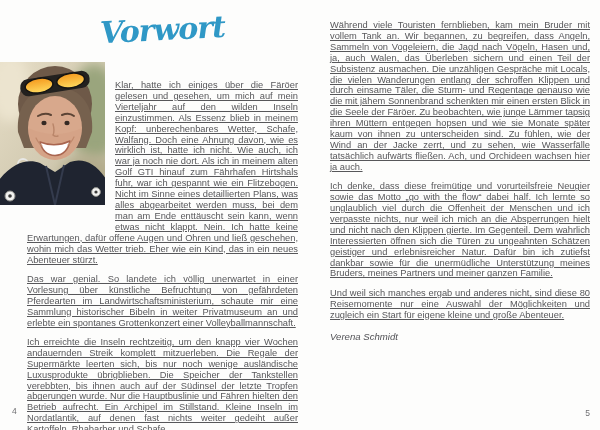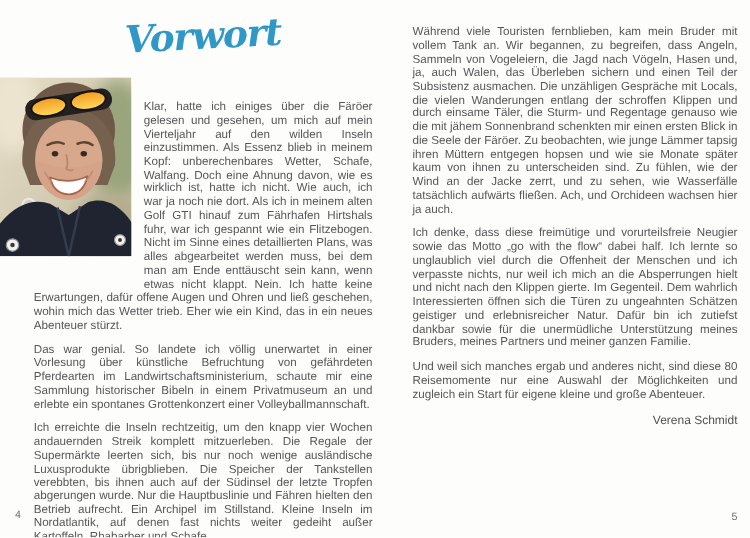--- a/index.html
+++ b/index.html
@@ -34,25 +34,26 @@
     position:absolute;left:330px;top:20px;width:260px;
   }
   .photo-spacer{
     float:left;width:88px;height:142px;
   }
   .para{
     margin:0 0 8.5px 0;
     font-size:9.3px;
     line-height:10.9px;
     text-align:justify;
+    text-decoration:underline;
   }
   .para:last-child{margin-bottom:0;}
   .signature{
     margin-top:10px;
-    text-align:right;
+    font-style:italic;
     font-size:9.6px;
     line-height:11px;
     color:#525256;
   }
   .pagenum{
     position:absolute;
     font-size:8.5px;
     color:#6f6f72;
   }
   .pagenum.left{left:12px;top:406px;}
@@ -115,21 +116,21 @@
       <circle cx="10" cy="134" r="1.8" fill="#3a3a3a"></circle>
       <circle cx="96" cy="130" r="4.4" fill="#f1f1ef" stroke="#8c8c88" stroke-width="1"></circle>
       <circle cx="96" cy="130" r="1.6" fill="#3a3a3a"></circle>
     </svg>
   </div>
 
   <div class="left-text">
     <div class="photo-spacer"></div>
     <div>
         <p class="para">Klar, hatte ich einiges über die Färöer gelesen und gesehen, um mich auf mein Vierteljahr auf den wilden Inseln einzustimmen. Als Essenz blieb in meinem Kopf: unberechenbares Wetter, Schafe, Walfang. Doch eine Ahnung davon, wie es wirklich ist, hatte ich nicht. Wie auch, ich war ja noch nie dort. Als ich in meinem alten Golf GTI hinauf zum Fährhafen Hirtshals fuhr, war ich gespannt wie ein Flitzebogen. Nicht im Sinne eines detaillierten Plans, was alles abgearbeitet werden muss, bei dem man am Ende enttäuscht sein kann, wenn etwas nicht klappt. Nein. Ich hatte keine Erwartungen, dafür offene Augen und Ohren und ließ geschehen, wohin mich das Wetter trieb. Eher wie ein Kind, das in ein neues Abenteuer stürzt.</p>
-        <p class="para">Das war genial. So landete ich völlig unerwartet in einer Vorlesung über künstliche Befruchtung von gefährdeten Pferdearten im Landwirtschaftsministerium, schaute mir eine Sammlung historischer Bibeln in einem Privatmuseum an und erlebte ein spontanes Grottenkonzert einer Volleyballmannschaft.</p>
+        <p class="para">Das war genial. So landete ich völlig unerwartet in einer Vorlesung über künstliche Befruchtung von gefährdeten Pferdearten im Landwirtschaftsministerium, schaute mir eine Sammlung historischer Bibeln in weiter Privatmuseum an und erlebte ein spontanes Grottenkonzert einer Volleyballmannschaft.</p>
         <p class="para">Ich erreichte die Inseln rechtzeitig, um den knapp vier Wochen andauernden Streik komplett mitzuerleben. Die Regale der Supermärkte leerten sich, bis nur noch wenige ausländische Luxusprodukte übrigblieben. Die Speicher der Tankstellen verebbten, bis ihnen auch auf der Südinsel der letzte Tropfen abgerungen wurde. Nur die Hauptbuslinie und Fähren hielten den Betrieb aufrecht. Ein Archipel im Stillstand. Kleine Inseln im Nordatlantik, auf denen fast nichts weiter gedeiht außer Kartoffeln, Rhabarber und Schafe.</p>
       </div>
   </div>
 
   <div class="right-text">
     <div>
         <p class="para">Während viele Touristen fernblieben, kam mein Bruder mit vollem Tank an. Wir begannen, zu begreifen, dass Angeln, Sammeln von Vogeleiern, die Jagd nach Vögeln, Hasen und, ja, auch Walen, das Überleben sichern und einen Teil der Subsistenz ausmachen. Die unzähligen Gespräche mit Locals, die vielen Wanderungen entlang der schroffen Klippen und durch einsame Täler, die Sturm- und Regentage genauso wie die mit jähem Sonnenbrand schenkten mir einen ersten Blick in die Seele der Färöer. Zu beobachten, wie junge Lämmer tapsig ihren Müttern entgegen hopsen und wie sie Monate später kaum von ihnen zu unterscheiden sind. Zu fühlen, wie der Wind an der Jacke zerrt, und zu sehen, wie Wasserfälle tatsächlich aufwärts fließen. Ach, und Orchideen wachsen hier ja auch.</p>
         <p class="para">Ich denke, dass diese freimütige und vorurteilsfreie Neugier sowie das Motto „go with the flow“ dabei half. Ich lernte so unglaublich viel durch die Offenheit der Menschen und ich verpasste nichts, nur weil ich mich an die Absperrungen hielt und nicht nach den Klippen gierte. Im Gegenteil. Dem wahrlich Interessierten öffnen sich die Türen zu ungeahnten Schätzen geistiger und erlebnisreicher Natur. Dafür bin ich zutiefst dankbar sowie für die unermüdliche Unterstützung meines Bruders, meines Partners und meiner ganzen Familie.</p>
         <p class="para">Und weil sich manches ergab und anderes nicht, sind diese 80 Reisemomente nur eine Auswahl der Möglichkeiten und zugleich ein Start für eigene kleine und große Abenteuer.</p>
       </div>

